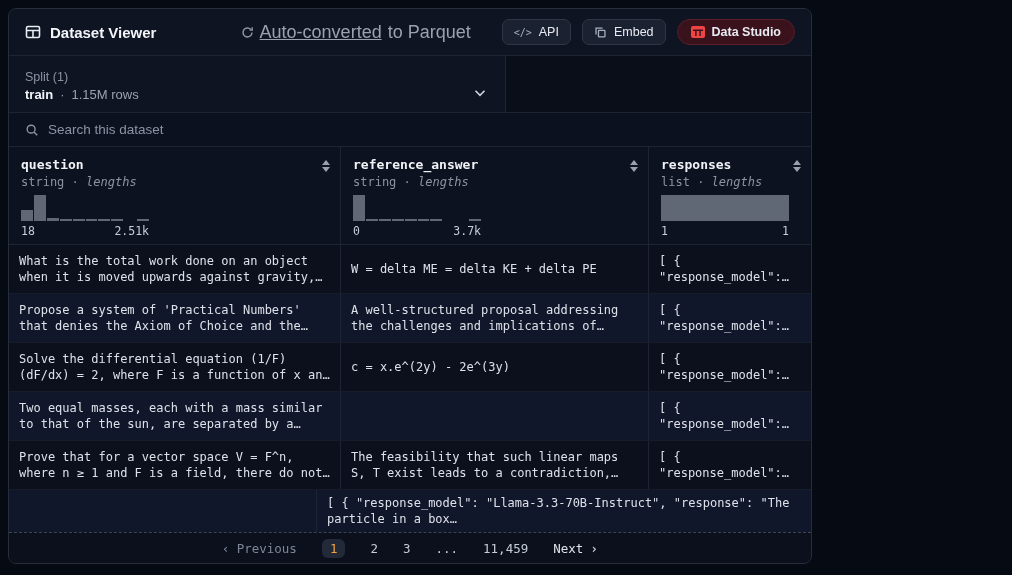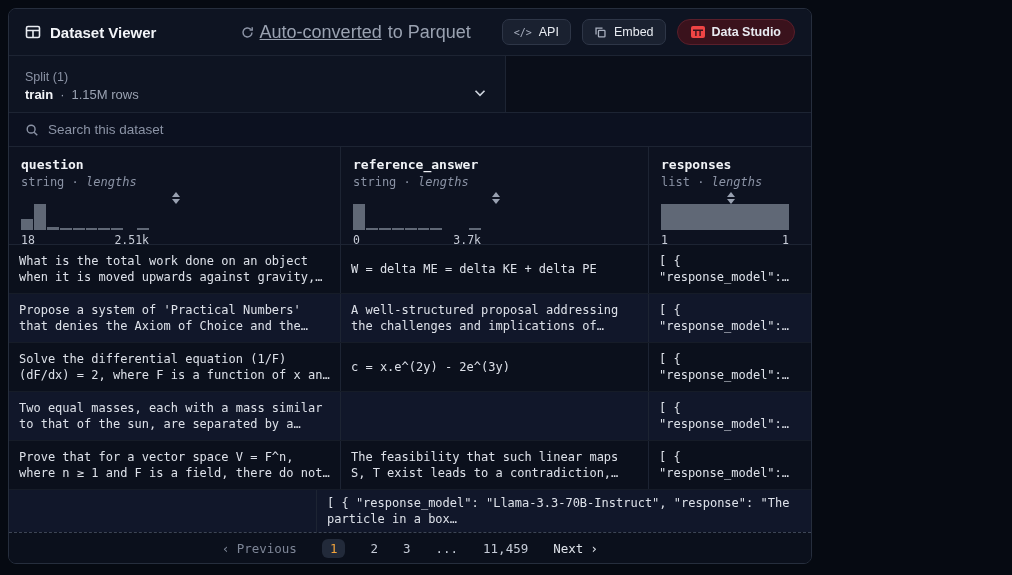--- a/index.html
+++ b/index.html
@@ -50,21 +50,21 @@
     border-bottom: 1px solid #1d2433; background: #0c1120; }
   .searchrow input {
     flex: 1; background: transparent; border: none; outline: none;
     color: #e5e8ee; font-size: 13.5px; font-family: "Liberation Sans", sans-serif;
   }
   .searchrow input::placeholder { color: #8b93a5; opacity: 1; }
   
   .colheaders { display: flex; height: 98px; border-bottom: 1px solid #1d2433; background: #0d1220; }
   .colheader { padding: 10px 10px 6px 12px; border-right: 1px solid #1d2433; display: flex; flex-direction: column; }
   .col-q { width: 332px; } .col-r { width: 308px; } .col-resp { flex: 1; border-right: none; }
-  .colhead-top { display: flex; justify-content: space-between; flex-direction: column; }
+  .colhead-top { display: flex; justify-content: space-between; }
   .colname { font-family: "DejaVu Sans Mono", monospace; font-weight: 700; font-size: 13px; color: #f0f2f6; }
   .coltype { font-family: "DejaVu Sans Mono", monospace; font-size: 12px; color: #8b93a5; margin-top: 3px; }
   .coltype .mod { font-style: italic; margin-top: 29px; }
   .sort { display: flex; flex-direction: column; gap: 2px; align-items: center; padding-top: 3px; cursor: pointer; }
   .tri-up { width: 0; height: 0; border-left: 4px solid transparent; border-right: 4px solid transparent; border-bottom: 5px solid #99a1b1; }
   .tri-down { width: 0; height: 0; border-left: 4px solid transparent; border-right: 4px solid transparent; border-top: 5px solid #99a1b1; }
   .hist { width: 128px; height: 26px; display: flex; align-items: flex-end; gap: 1px; margin-top: 9px; }
   .hist-bar { flex: 1 1 0; background: var(--histogram_bar, #606876); }
   .histlabels { width: 128px; display: flex; justify-content: space-between;
     font-family: "DejaVu Sans Mono", monospace; font-size: 11.5px; color: #c7ccd7; margin-top: 3px; }

